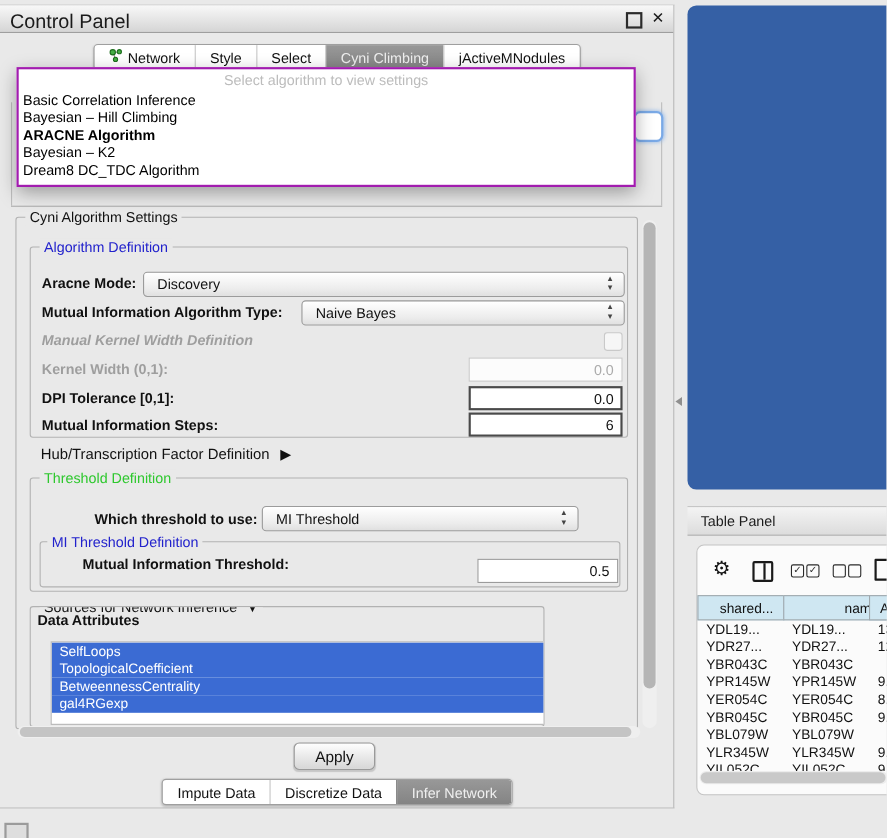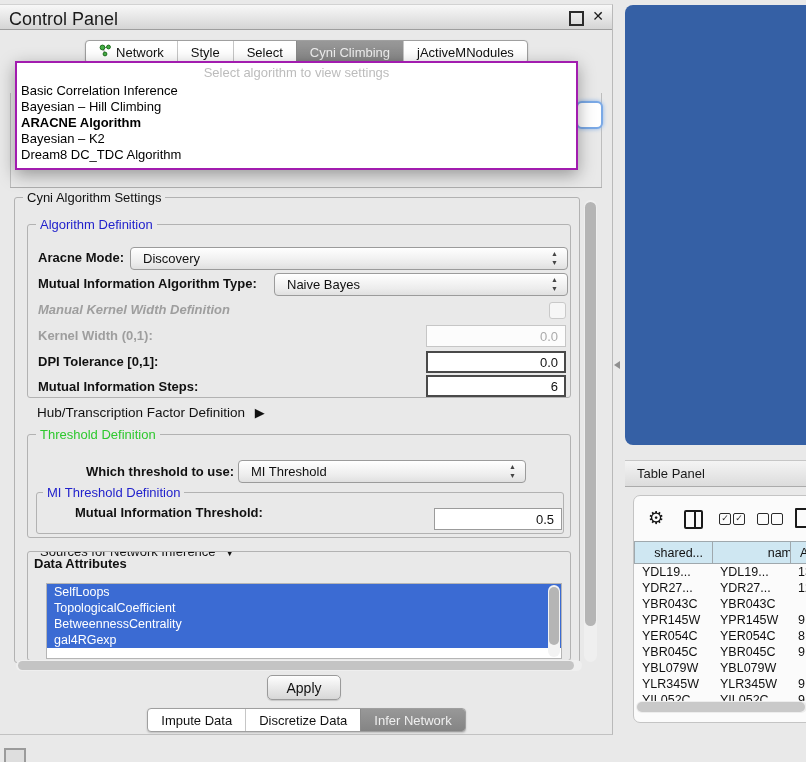--- a/index.html
+++ b/index.html
@@ -194,21 +194,21 @@
             </span>
         </div>
 
         <div class="abs groupbox" style="left:8px;top:57px;width:528px;height:42px;">
           <span class="legend blue" style="left:6px;">MI Threshold Definition</span>
           <span class="lbl bold" style="left:12px;top:12px;padding-left:26px;">Mutual Information Threshold:</span>
           <input class="field" style="left: 384px; top: 15px; width: 128px; margin-left: 13px;" value="0.5">
         </div>
       </div>
 
-      <div class="abs groupbox" style="left:12px;top:353px;width:544px;height:110px;overflow:hidden;">
+      <div class="abs groupbox" style="left:12px;top:353px;width:468px;height:110px;overflow:hidden;">
         <span class="legend">
           <span>Sources for Network Inference</span>
           <span class="tri" style="font-size:11px;margin-left:5px;">▼</span>
         </span>
         <span class="lbl bold" style="left:6px;top:4px;">Data Attributes</span>
 
         <div class="abs attr-list" style="left:18px;top:31px;width:516px;height:76px;">
           <div class="attr-item">SelfLoops</div>
           <div class="attr-item">TopologicalCoefficient</div>
           <div class="attr-item">BetweennessCentrality</div>

